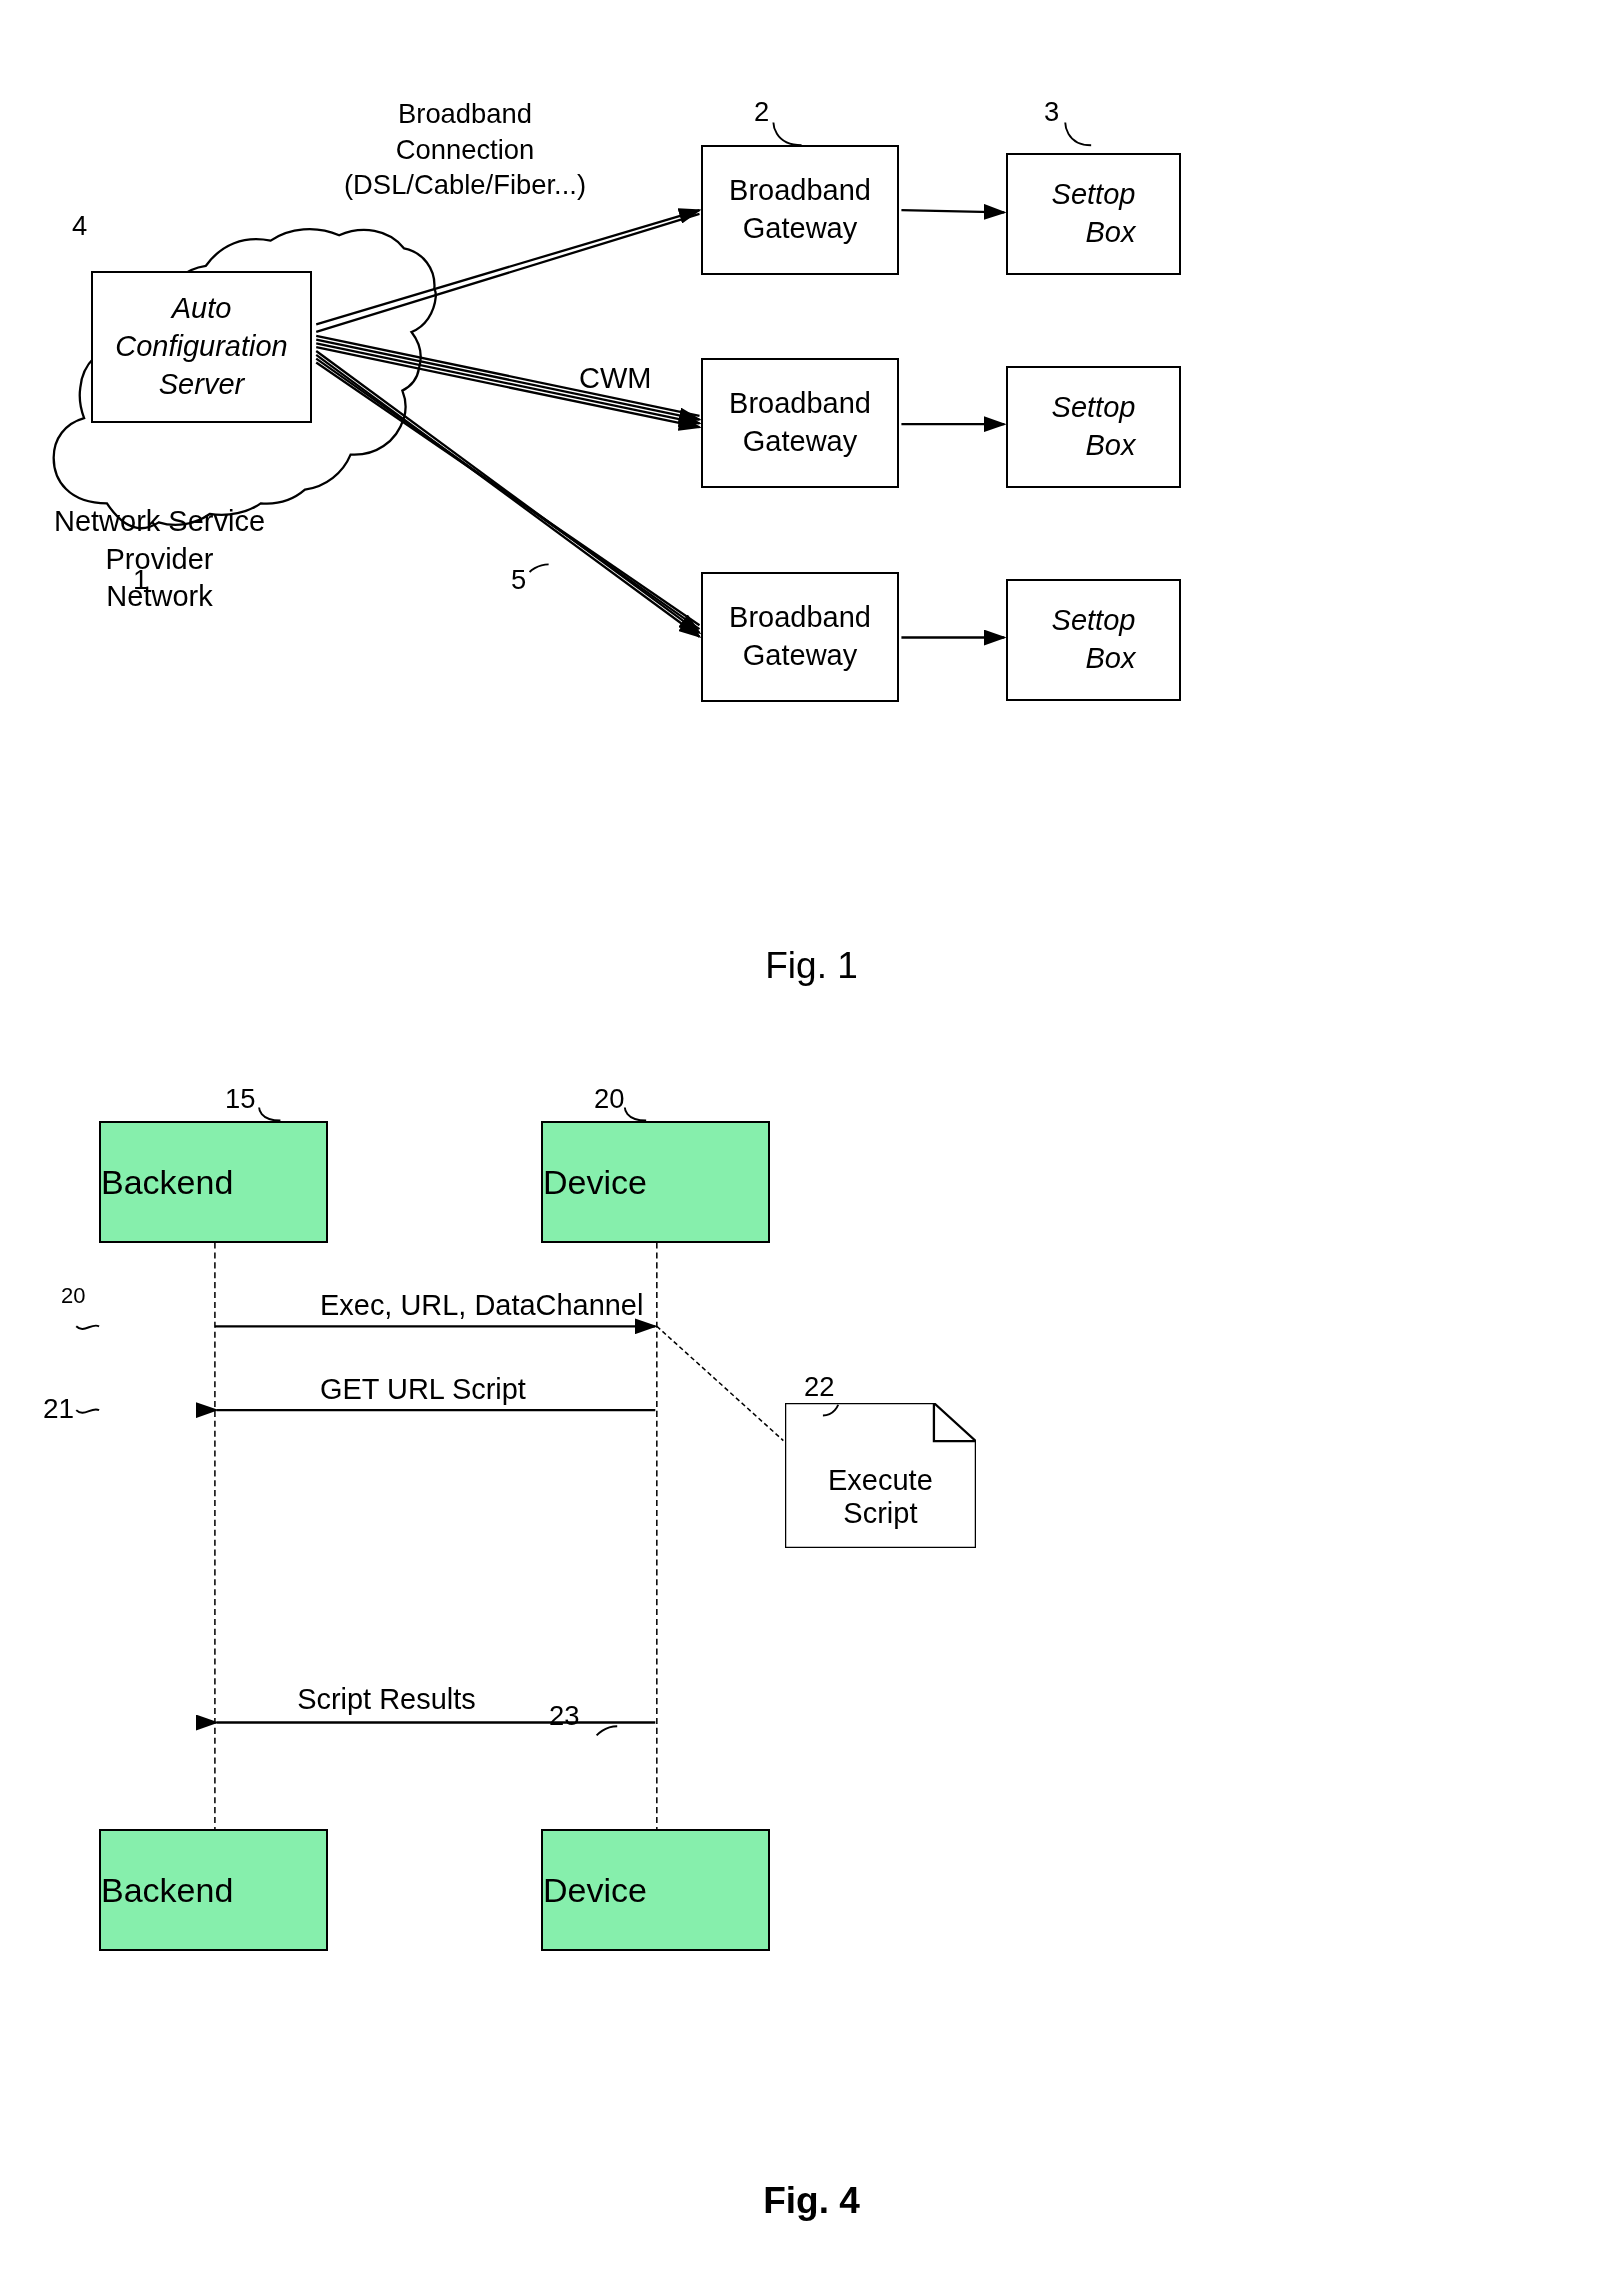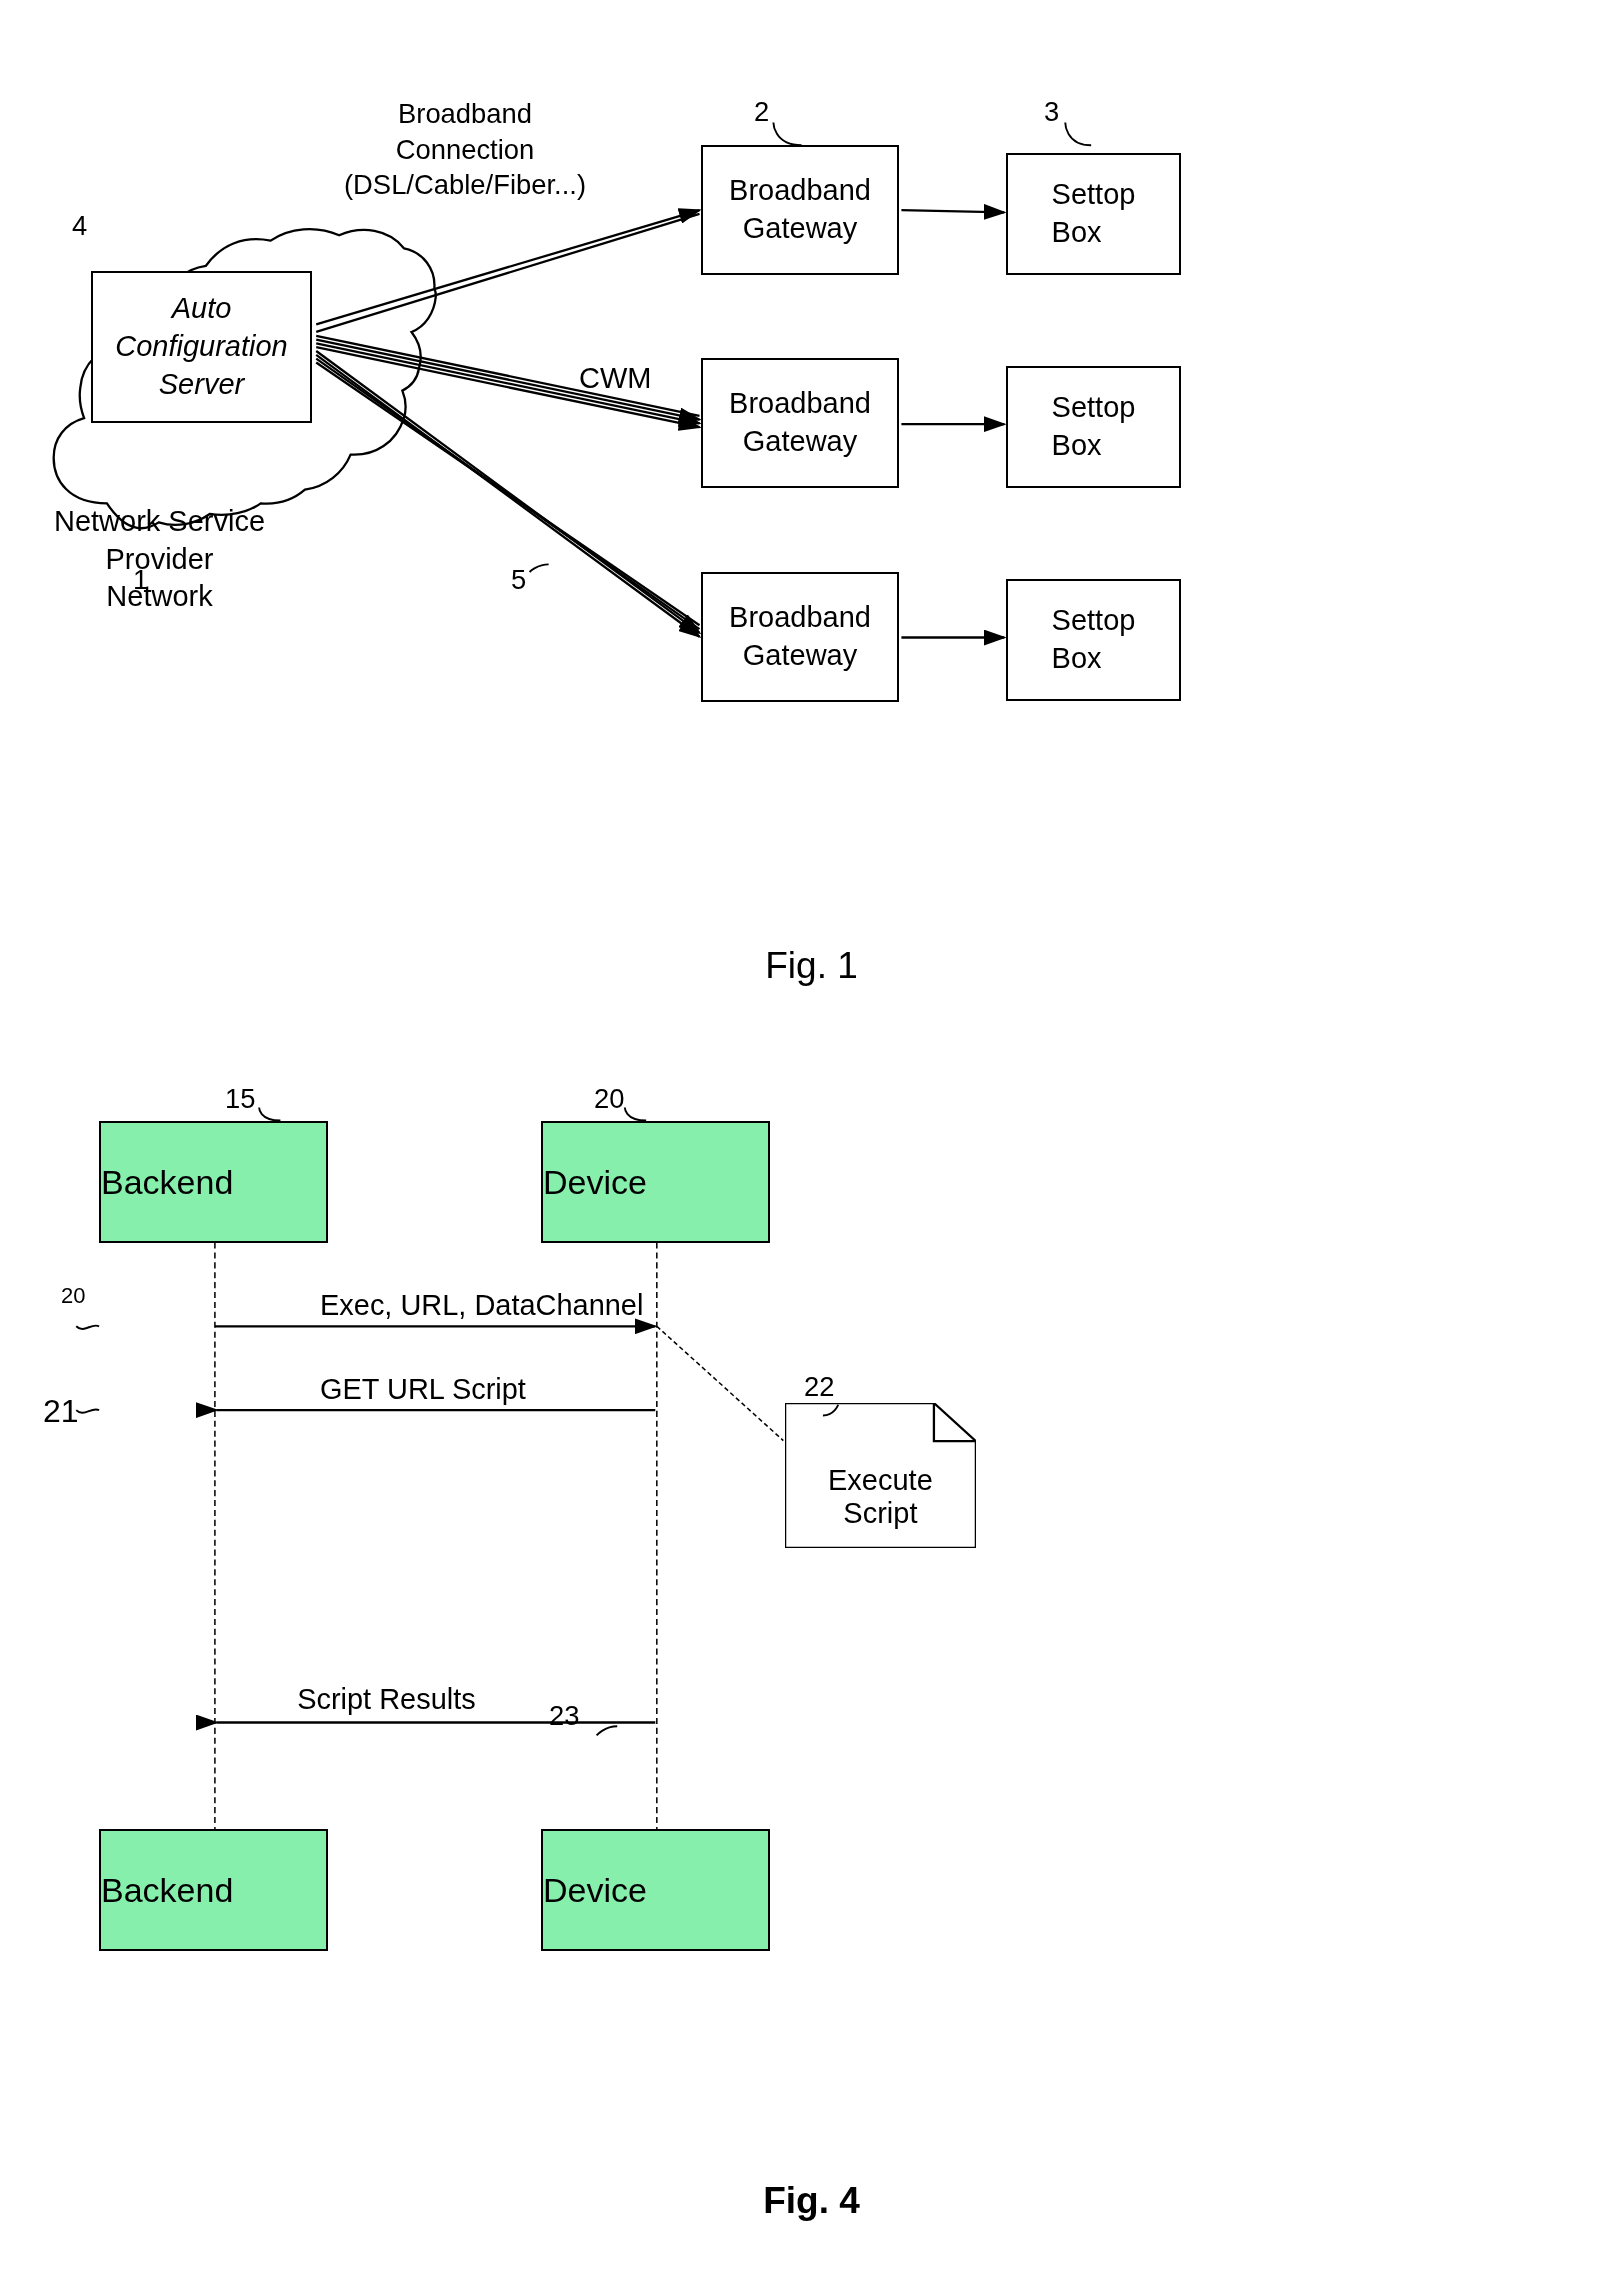--- a/index.html
+++ b/index.html
@@ -155,21 +155,22 @@
     
     .settop-box {
       position: absolute;
       width: 175px;
       height: 122px;
       border: 2.3px solid #000;
       background: white;
       display: flex;
       align-items: center;
       justify-content: center;
-      text-align: left;
+      text-align: right;
+      font-style: italic;
     }
 
     .settop-text {
       font-size: 29px;
       line-height: 1.3;
     }
 
     
     .fig1-label {
       position: absolute;
@@ -350,21 +351,21 @@
     <div class="seq-box" style="top:69px; left:99px;">
       <span class="seq-box-text">Backend</span>
     </div>
 
     <div class="seq-box" style="top:69px; left:541px;">
       <span class="seq-box-text">Device</span>
     </div>
 
     <div style="position:absolute; top:231px; left:61px; font-size:22px;">20</div>
 
-    <div style="position:absolute; top:341px; left:43px; font-size:32px;">21</div>
+    <div style="position:absolute; top:341px; left:43px; font-size:28px;">21</div>
 
     <div style="position:absolute; top:319px; left:804px; font-size:27.4px;">22</div>
 
     <div style="position:absolute; top:648px; left:549px; font-size:27.4px;">23</div>
 
     <div style="position:absolute; top:351px; left:785px; width:191px; height:145px;">
       <svg viewBox="0 0 250 190" xmlns="http://www.w3.org/2000/svg" style="width:100%;height:100%;">
         <polygon points="0,0 195,0 250,50 250,190 0,190" fill="white" stroke="#000" stroke-width="3"></polygon>
         <polyline points="195,0 195,50 250,50" fill="none" stroke="#000" stroke-width="3"></polyline>
       </svg>

